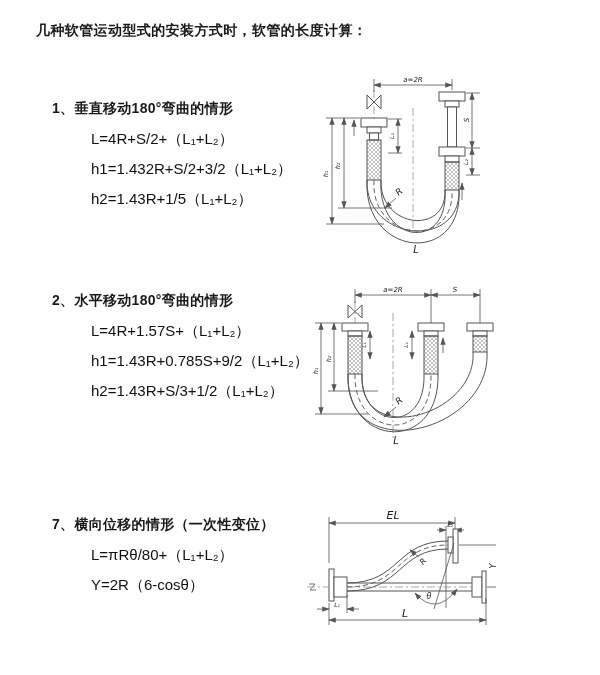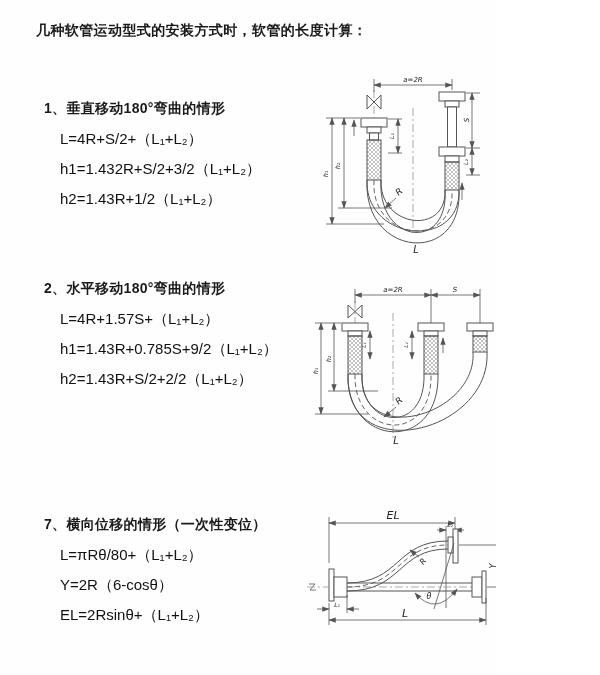--- a/index.html
+++ b/index.html
@@ -3,22 +3,22 @@
 <meta charset="utf-8">
 <style>
   :root { --line:#555555; --text:#1a1a1a; }
   html,body{margin:0;padding:0;background:#ffffff;}
   .page{
     position:relative;width:496px;height:675px;background:#fffefe;overflow:hidden;
     font-family:"Liberation Sans","DejaVu Sans",sans-serif;color:var(--text);
   }
   .title{position:absolute;left:36px;top:22px;font-size:14px;font-weight:700;letter-spacing:.4px;}
   .section{position:absolute;left:44px;}
-  .heading{font-size:14px;font-weight:700;margin:0 0 6px 0;letter-spacing:.3px;}
-  .formula{font-size:15px;line-height:30px;margin-left:16px;color:#111;}
+  .heading{font-size:14px;font-weight:700;margin:0 0 6px 8px;letter-spacing:.3px;}
+  .formula{font-size:15px;line-height:30px;margin-left:47px;color:#111;}
   .diagram{position:absolute;font-style:italic;}
   svg{display:block;color:var(--line);}
   svg text{font-family:"DejaVu Sans",sans-serif;fill:#222;}
   .dim{stroke:#555;stroke-width:.8;fill:none;}
   .pipe{stroke:#555;stroke-width:1;fill:#fff;}
   .hose{stroke:#555;stroke-width:1;fill:none;}
   .cl{stroke:#888;stroke-width:.7;fill:none;stroke-dasharray:8 3 2 3;}
   .hd{stroke:#555;stroke-width:.9;fill:none;stroke-dasharray:5 3;}
   .braid{stroke:#555;stroke-width:1;}
 </style>
@@ -26,35 +26,34 @@
 <body>
 
 <div class="page">
 
   <div class="title">几种软管运动型式的安装方式时，软管的长度计算：</div>
 
   <div class="section" style="top:100px;">
     <div class="heading">1、垂直移动180°弯曲的情形</div>
     <div class="formula">L=4R+S/2+（L₁+L₂）</div>
     <div class="formula">h1=1.432R+S/2+3/2（L₁+L₂）</div>
-    <div class="formula">h2=1.43R+1/2（L₁+L₂）</div>
-  </div>
-
-  <div class="section" style="top:280px;">
+    <div class="formula">h2=1.43R+1/5（L₁+L₂）</div>
+  </div>
+
+  <div class="section" style="top:292px;">
     <div class="heading">2、水平移动180°弯曲的情形</div>
     <div class="formula">L=4R+1.57S+（L₁+L₂）</div>
     <div class="formula">h1=1.43R+0.785S+9/2（L₁+L₂）</div>
-    <div class="formula">h2=1.43R+S/2+2/2（L₁+L₂）</div>
+    <div class="formula">h2=1.43R+S/3+1/2（L₁+L₂）</div>
   </div>
 
   <div class="section" style="top:516px;">
     <div class="heading">7、横向位移的情形（一次性变位）</div>
     <div class="formula">L=πRθ/80+（L₁+L₂）</div>
     <div class="formula">Y=2R（6-cosθ）</div>
-    <div class="formula">EL=2Rsinθ+（L₁+L₂）</div>
   </div>
 
   <div class="diagram" style="left:312px;top:72px;">
     <svg width="235" height="192" viewBox="0 0 235 192">
       <defs>
         <marker id="ar1" viewBox="0 0 10 8" markerWidth="8" markerHeight="6" refX="9" refY="4" orient="auto-start-reverse" markerUnits="userSpaceOnUse">
           <path d="M0,0.5 L10,4 L0,7.5 Z" fill="#555"></path>
         </marker>
         <pattern id="br1" width="4" height="4" patternUnits="userSpaceOnUse">
           <path d="M0,4 L4,0 M0,0 L4,4" stroke="#999" stroke-width="0.6" fill="none"></path>

